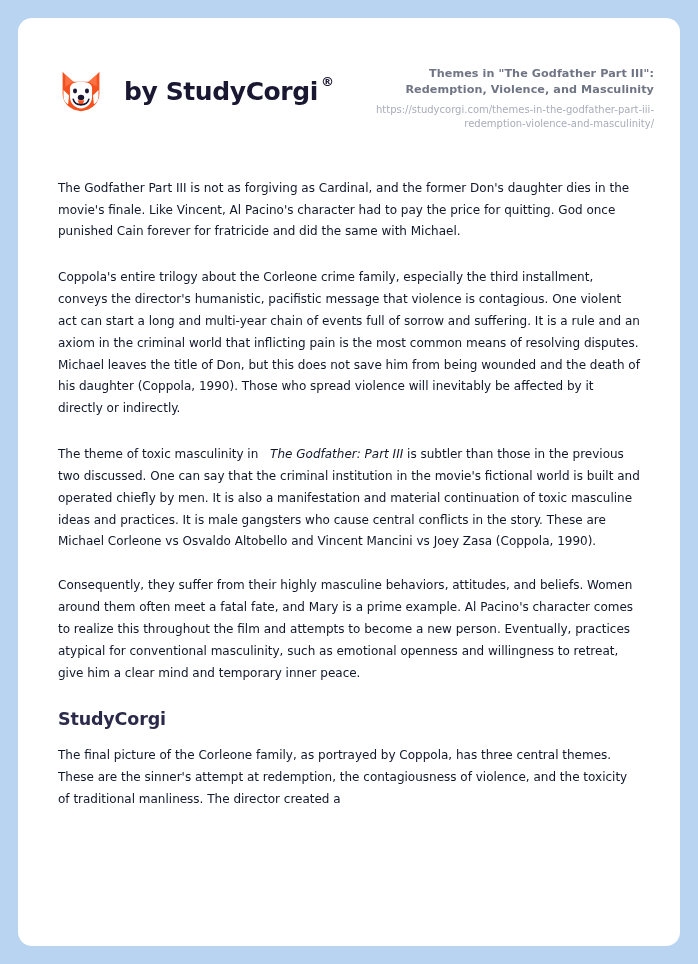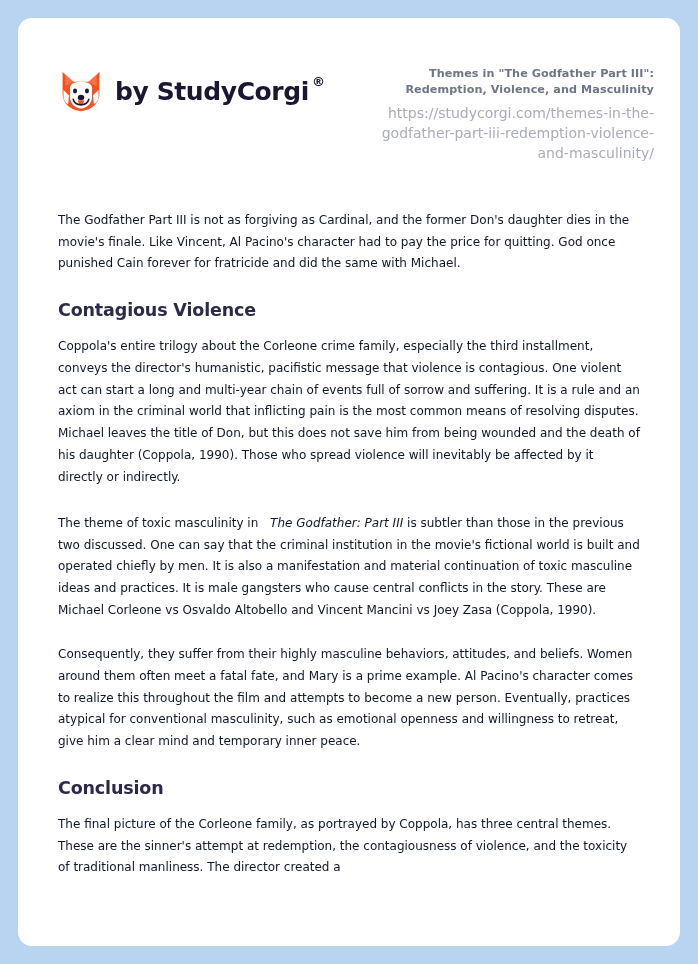--- a/index.html
+++ b/index.html
@@ -27,21 +27,21 @@
   
   .doc-header {
     display: flex;
     align-items: flex-start;
     justify-content: space-between;
     padding: 44px 26px 0 40px;
   }
   .brand {
     display: flex;
     align-items: center;
-    gap: 11px;
+    gap: 20px;
     padding-top: 6px;
   }
   .brand-logo {
     width: 46px;
     height: 46px;
     flex: 0 0 auto;
     display: block;
   }
   .brand-wordmark {
     display: flex;
@@ -68,21 +68,21 @@
   }
   .header-title {
     color: #6f7585;
     font-size: 11.2px;
     font-weight: bold;
     line-height: 1.42;
     letter-spacing: 0.08px;
   }
   .header-url {
     color: #a9adb9;
-    font-size: 14px;
+    font-size: 10px;
     line-height: 1.45;
     margin-top: 5px;
     word-break: break-word;
   }
 
   
   .doc-body {
     padding: 0 40px;
     margin-top: 46px;
   }
@@ -144,31 +144,30 @@
       <div class="header-url">https://studycorgi.com/themes-in-the-godfather-part-iii-redemption-violence-and-masculinity/</div>
     </div>
 
   </div>
 
   <div class="doc-body">
 
     <p class="para">The Godfather Part III is not as forgiving as Cardinal, and the former Don's daughter dies in the movie's finale. Like Vincent, Al Pacino's character had to pay the price for quitting. God once punished Cain forever for fratricide and did the same with Michael.</p>
 
     <div class="heading-block">
-      <h2 class="section-heading">Contagious Violence</h2>
       <p class="para">Coppola's entire trilogy about the Corleone crime family, especially the third installment, conveys the director's humanistic, pacifistic message that violence is contagious. One violent act can start a long and multi-year chain of events full of sorrow and suffering. It is a rule and an axiom in the criminal world that inflicting pain is the most common means of resolving disputes. Michael leaves the title of Don, but this does not save him from being wounded and the death of his daughter (Coppola, 1990). Those who spread violence will inevitably be affected by it directly or indirectly.</p>
     </div>
 
     <div class="heading-block">
       <p class="para tight">
         <span>The theme of toxic masculinity in </span><em>The Godfather: Part III</em><span> is subtler than those in the previous two discussed. One can say that the criminal institution in the movie's fictional world is built and operated chiefly by men. It is also a manifestation and material continuation of toxic masculine ideas and practices. It is male gangsters who cause central conflicts in the story. These are Michael Corleone vs Osvaldo Altobello and Vincent Mancini vs Joey Zasa (Coppola, 1990).</span>
       </p>
       <p class="para">Consequently, they suffer from their highly masculine behaviors, attitudes, and beliefs. Women around them often meet a fatal fate, and Mary is a prime example. Al Pacino's character comes to realize this throughout the film and attempts to become a new person. Eventually, practices atypical for conventional masculinity, such as emotional openness and willingness to retreat, give him a clear mind and temporary inner peace.</p>
     </div>
 
     <div class="heading-block">
-      <h2 class="section-heading">Conclusion</h2>
+      <h2 class="section-heading">StudyCorgi</h2>
       <p class="para">The final picture of the Corleone family, as portrayed by Coppola, has three central themes. These are the sinner's attempt at redemption, the contagiousness of violence, and the toxicity of traditional manliness. The director created a</p>
     </div>
 
   </div>
 
 </div>
 
 </body></html>

